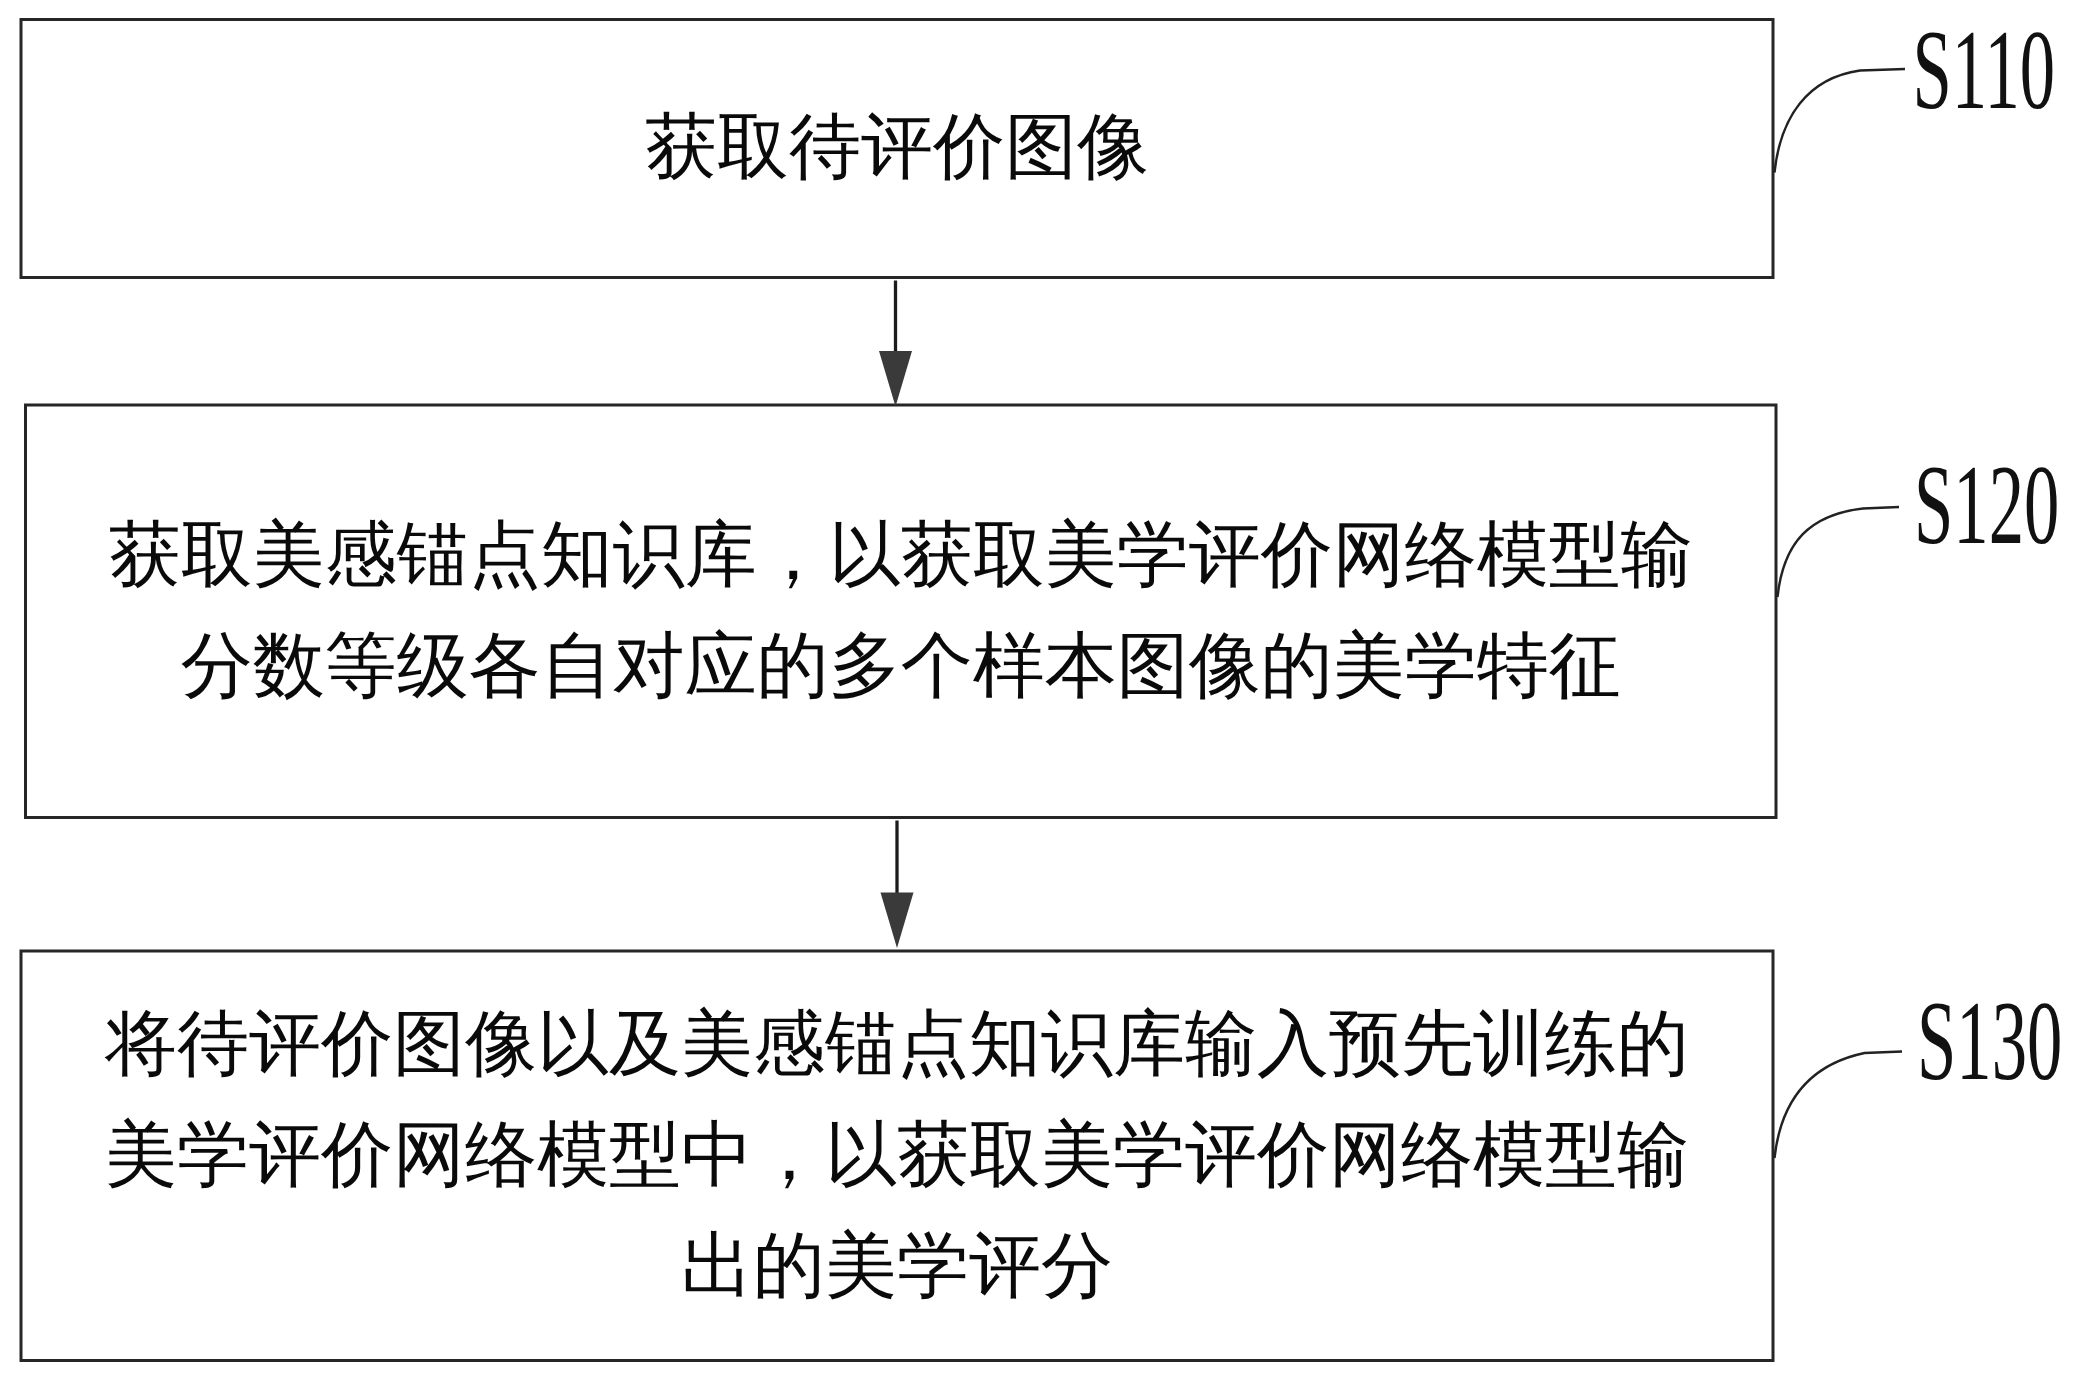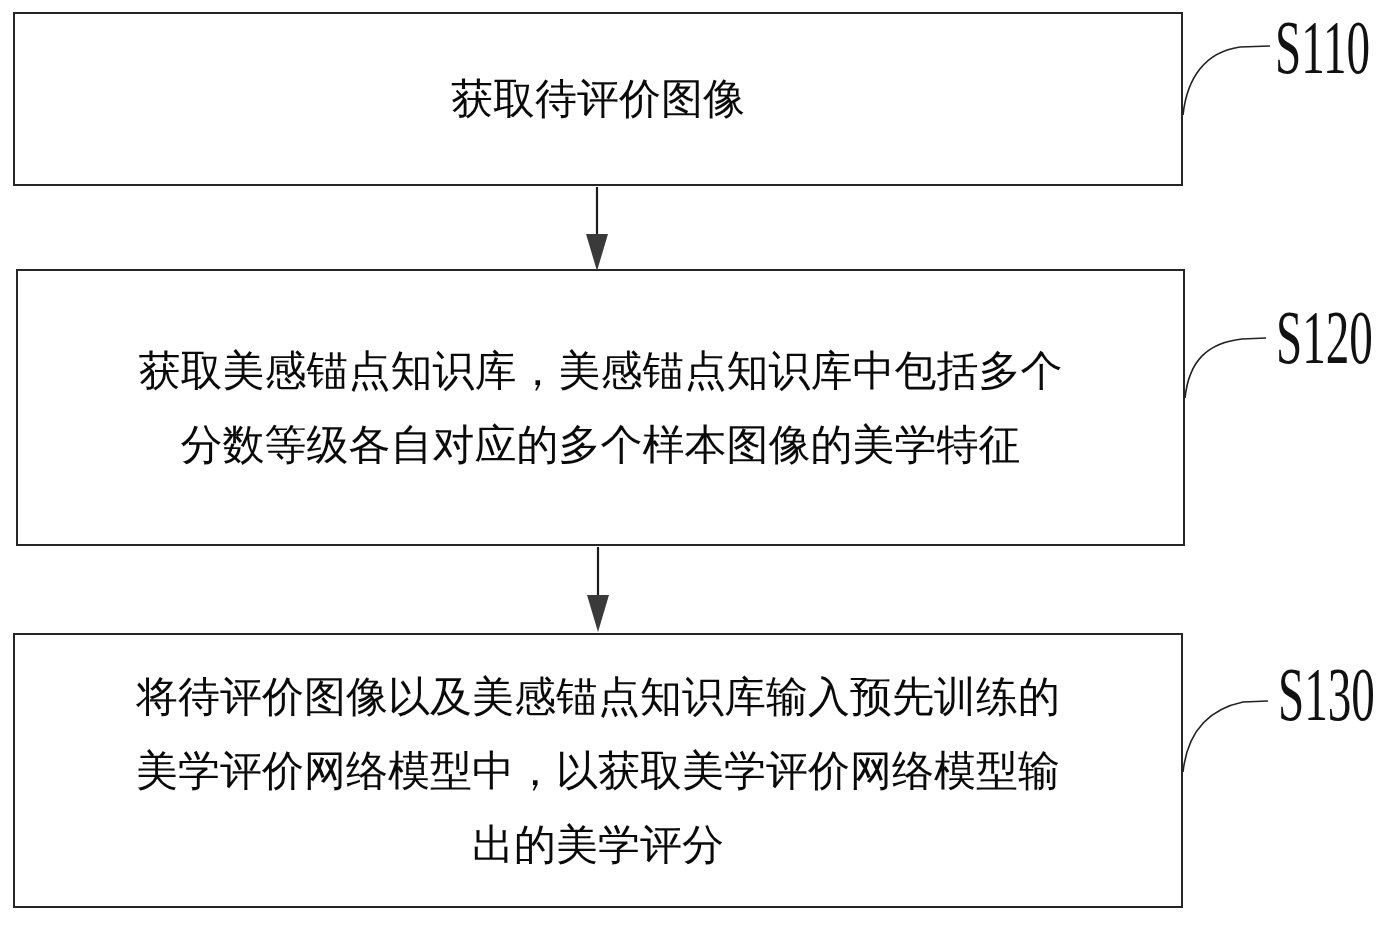--- a/index.html
+++ b/index.html
@@ -19,21 +19,21 @@
     position: absolute;
     box-sizing: border-box;
     border: 2px solid #262626;
     background: #ffffff;
     display: flex;
     align-items: center;
     justify-content: center;
     padding: 0 20px;
   }
   .box-text {
-    font-size: 42px;
+    font-size: 48px;
     line-height: 74px;
     color: #0a0a0a;
     text-align: center;
     white-space: pre-line;
     letter-spacing: 0;
   }
   #box-step-1 { left: 13px;  top: 12px;  width: 1170px; height: 174px; }
   #box-step-2 { left: 16px;  top: 269px; width: 1169px; height: 277px; }
   #box-step-3 { left: 13px;  top: 633px; width: 1170px; height: 275px; }
 
@@ -62,21 +62,21 @@
 </head>
 <body>
 
 <div class="stage">
 
   <div class="flow-box" id="box-step-1">
     <div class="box-text">获取待评价图像</div>
   </div>
 
   <div class="flow-box" id="box-step-2">
-    <div class="box-text">获取美感锚点知识库，美感锚点知识库中包括多个
+    <div class="box-text">获取美感锚点知识库，以获取美学评价网络模型输
 分数等级各自对应的多个样本图像的美学特征</div>
   </div>
 
   <div class="flow-box" id="box-step-3">
     <div class="box-text">将待评价图像以及美感锚点知识库输入预先训练的
 美学评价网络模型中，以获取美学评价网络模型输
 出的美学评分</div>
   </div>
 
   <div class="step-label" id="label-s110">S110</div>

